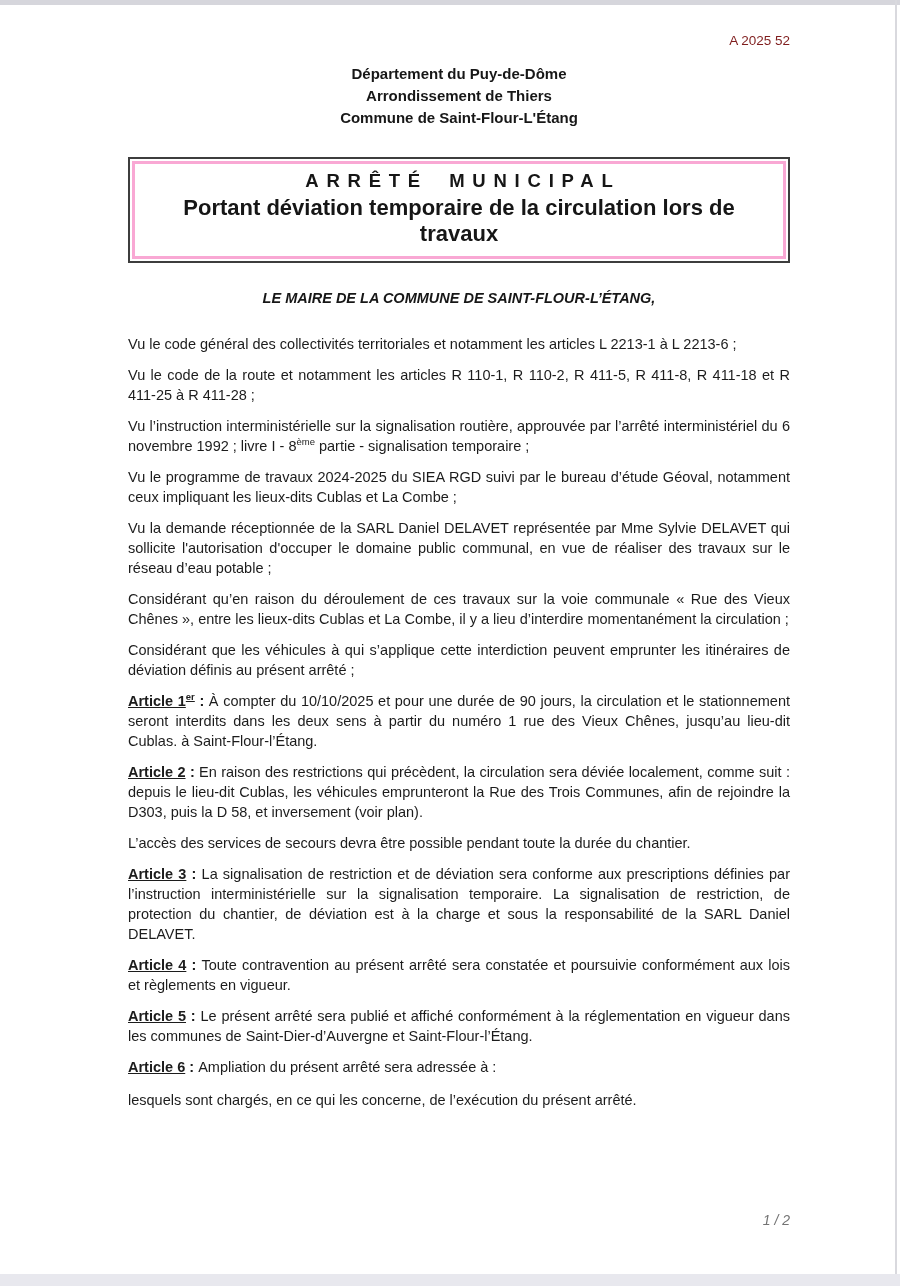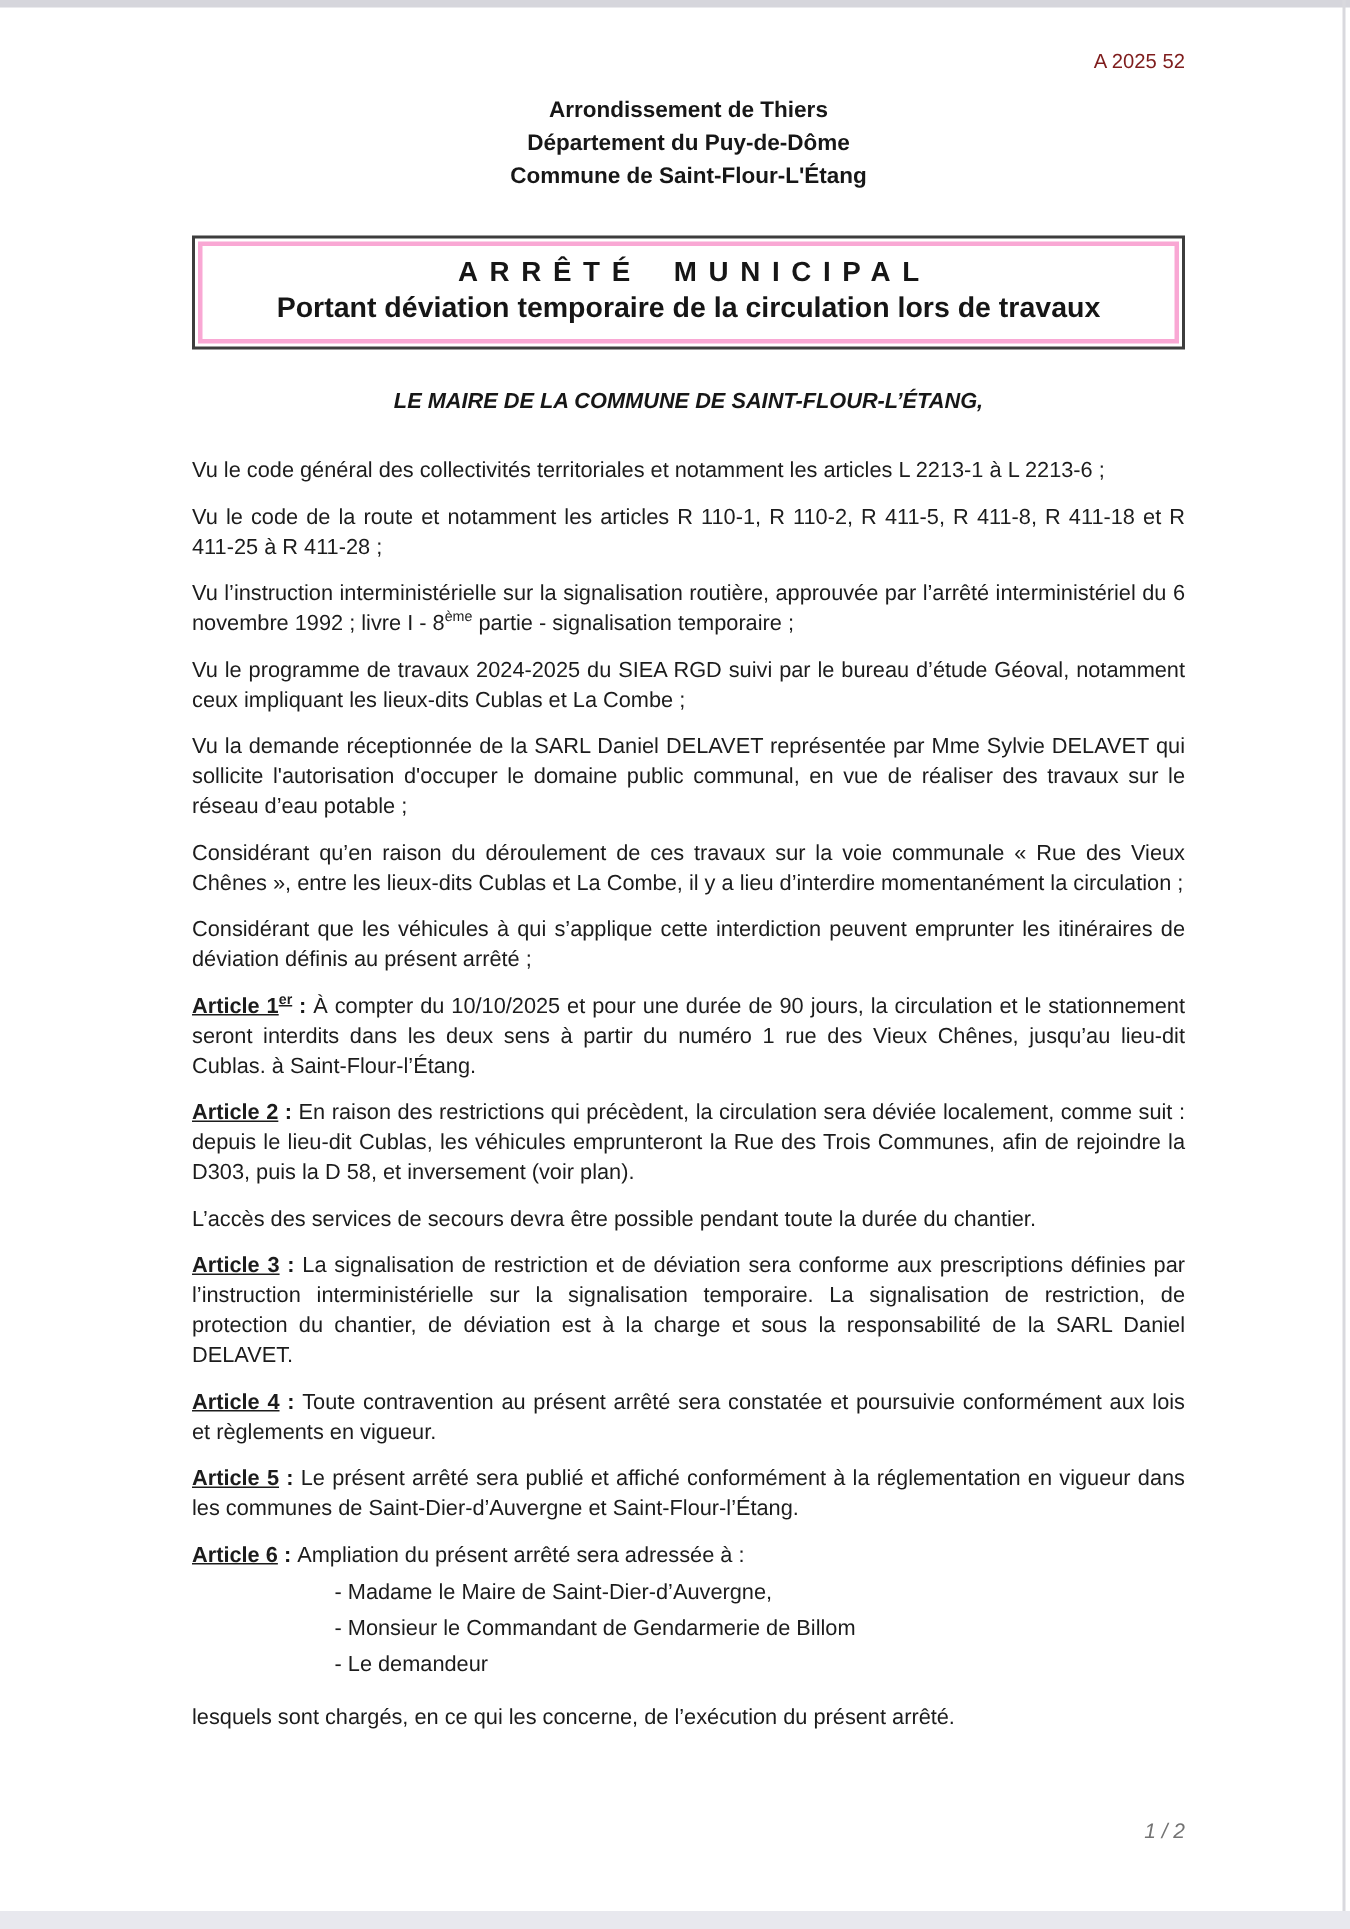--- a/index.html
+++ b/index.html
@@ -18,21 +18,21 @@
   .doc-ref{margin-top:33px;text-align:right;font-size:13.5px;color:#7f1d1d;}
 
   .admin-header{margin-top:15px;text-align:center;font-weight:bold;font-size:15px;line-height:22px;color:#171717;}
 
   .title-box{margin-top:28px;border:2px solid #3d3d3d;padding:2px;background:#fff;}
   .title-box-inner{border:3px solid #f9a8d4;padding:6px 8px 9px 8px;}
   .box-title{
     font-weight:bold;font-size:18.5px;text-align:center;color:#161616;
     letter-spacing:0.42em;word-spacing:0.45em;text-indent:0.42em;
   }
-  .box-subtitle{font-weight:bold;font-size:19px;text-align:center;margin-top:3px;color:#161616;}
+  .box-subtitle{font-weight:bold;font-size:22px;text-align:center;margin-top:3px;color:#161616;}
 
   .salutation{margin-top:27px;margin-bottom:0;text-align:center;font-weight:bold;font-size:14.5px;color:#171717;font-style:italic;}
 
   .para{margin:11px 0 0 0;text-align:justify;font-size:14.5px;line-height:20px;}
   .para.first{margin-top:28px;}
   .lead{font-weight:normal;}
   .art u, .art{font-weight:bold;}
   .sep{font-weight:bold;}
   sup{font-size:9.5px;line-height:0;}
 
@@ -52,22 +52,22 @@
 
 <div class="edge-top"></div>
 <div class="edge-right"></div>
 <div class="edge-bottom"></div>
 
 <div class="content">
 
   <div class="doc-ref">A 2025 52</div>
 
   <div class="admin-header">
+    <div>Département du Puy-de-Dôme</div>
     <div>Arrondissement de Thiers</div>
-    <div>Département du Puy-de-Dôme</div>
     <div>Commune de Saint-Flour-L'Étang</div>
   </div>
 
   <div class="title-box">
     <div class="title-box-inner">
       <div class="box-title">ARRÊTÉ MUNICIPAL</div>
       <div class="box-subtitle">Portant déviation temporaire de la circulation lors de travaux</div>
     </div>
   </div>
 
@@ -95,23 +95,18 @@
   <p class="para">L’accès des services de secours devra être possible pendant toute la durée du chantier.</p>
 
   <p class="para"><b class="art"><u>Article 3</u></b><b class="sep"> : </b><span>La signalisation de restriction et de déviation sera conforme aux prescriptions définies par l’instruction interministérielle sur la signalisation temporaire. La signalisation de restriction, de protection du chantier, de déviation est à la charge et sous la responsabilité de la SARL Daniel DELAVET.</span></p>
 
   <p class="para"><b class="art"><u>Article 4</u></b><b class="sep"> : </b><span>Toute contravention au présent arrêté sera constatée et poursuivie conformément aux lois et règlements en vigueur.</span></p>
 
   <p class="para"><b class="art"><u>Article 5</u></b><b class="sep"> : </b><span>Le présent arrêté sera publié et affiché conformément à la réglementation en vigueur dans les communes de Saint-Dier-d’Auvergne et Saint-Flour-l’Étang.</span></p>
 
   <p class="para"><b class="art"><u>Article 6</u></b><b class="sep"> : </b><span>Ampliation du présent arrêté sera adressée à :</span></p>
 
-  <div class="recipients">
-    <div>- Madame le Maire de Saint-Dier-d’Auvergne,</div>
-    <div>- Monsieur le Commandant de Gendarmerie de Billom</div>
-    <div>- Le demandeur</div>
-  </div>
 
   <p class="para closing">lesquels sont chargés, en ce qui les concerne, de l’exécution du présent arrêté.</p>
 
 </div>
 
 <div class="page-number">1 / 2</div>
 
 </body></html>

